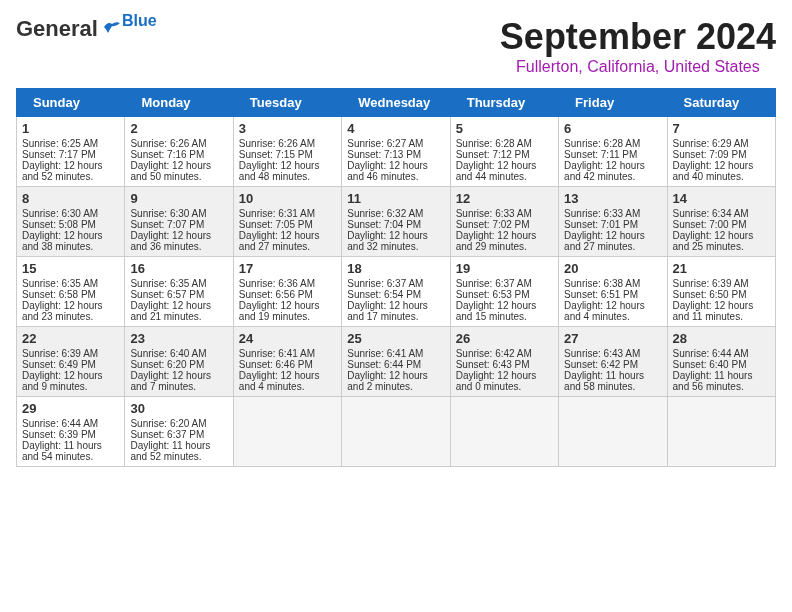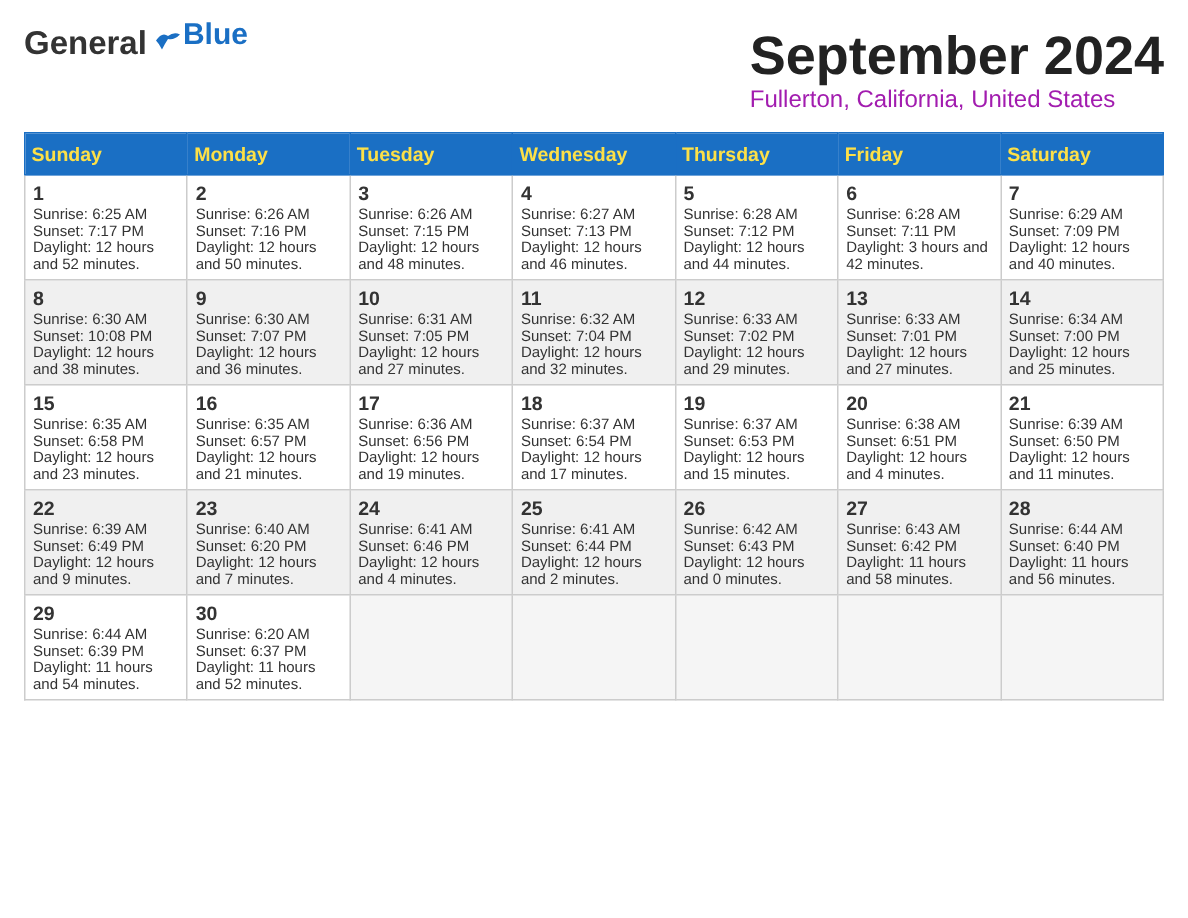--- a/index.html
+++ b/index.html
@@ -20,43 +20,43 @@
       display: flex;
       flex-direction: row;
       align-items: flex-start;
     }
     .logo-row {
       display: flex;
       align-items: center;
       gap: 2px;
     }
     .title-block {
-      text-align: left;
+      text-align: center;
     }
     .title-block h1 {
       font-size: 36px;
       font-weight: bold;
       color: #222;
     }
     .title-block h2 {
       font-size: 16px;
       font-weight: normal;
       color: #a21caf;
     }
     .calendar {
       width: 100%;
       border-collapse: collapse;
       border: 1px solid #ccc;
     }
     .calendar th {
       background-color: #1a6fc4;
-      color: #fde047;
+      color: #ffffff;
       font-size: 13px;
       font-weight: bold;
-      padding: 6px 4px;
+      padding: 6px 16px;
       text-align: left;
       border: 1px solid #1a6fc4;
     }
     .calendar td {
       vertical-align: top;
       padding: 4px 5px;
       font-size: 10px;
       color: #333;
       border: 1px solid #ccc;
       background: #fff;
@@ -80,21 +80,21 @@
 <body>
 
 <div class="header">
   <div class="logo">
     <div class="logo-row">
       <span style="font-size:22px;font-weight:bold;color:#333;">General</span>
       <svg width="20" height="16" viewBox="0 0 20 16" style="margin-left:2px;margin-top:-4px;">
         <path d="M2,8 Q6,2 10,5 Q14,2 18,4 Q14,8 10,7 Q8,10 6,14 Q4,10 2,8Z" fill="#1a6fc4"></path>
       </svg>
     </div>
-    <span style="font-size:20px;font-weight:bold;color:#1a6fc4;margin-top:-4px;">Blue</span>
+    <span style="font-size:16px;font-weight:bold;color:#1a6fc4;margin-top:-4px;">Blue</span>
   </div>
   <div class="title-block">
     <h1>September 2024</h1>
     <h2>Fullerton, California, United States</h2>
   </div>
 </div>
 
 <table class="calendar">
   <thead>
     <tr>
@@ -107,25 +107,25 @@
       <th>Saturday</th>
     </tr>
   </thead>
   <tbody id="calendar-body">
   <tr>
         <td><span class="day-num">1</span><span>Sunrise: 6:25 AM</span><br><span>Sunset: 7:17 PM</span><br><span>Daylight: 12 hours and 52 minutes.</span></td>
         <td><span class="day-num">2</span><span>Sunrise: 6:26 AM</span><br><span>Sunset: 7:16 PM</span><br><span>Daylight: 12 hours and 50 minutes.</span></td>
         <td><span class="day-num">3</span><span>Sunrise: 6:26 AM</span><br><span>Sunset: 7:15 PM</span><br><span>Daylight: 12 hours and 48 minutes.</span></td>
         <td><span class="day-num">4</span><span>Sunrise: 6:27 AM</span><br><span>Sunset: 7:13 PM</span><br><span>Daylight: 12 hours and 46 minutes.</span></td>
         <td><span class="day-num">5</span><span>Sunrise: 6:28 AM</span><br><span>Sunset: 7:12 PM</span><br><span>Daylight: 12 hours and 44 minutes.</span></td>
-        <td><span class="day-num">6</span><span>Sunrise: 6:28 AM</span><br><span>Sunset: 7:11 PM</span><br><span>Daylight: 3 hours and 42 minutes.</span></td>
+        <td><span class="day-num">6</span><span>Sunrise: 6:28 AM</span><br><span>Sunset: 7:11 PM</span><br><span>Daylight: 12 hours and 42 minutes.</span></td>
         <td><span class="day-num">7</span><span>Sunrise: 6:29 AM</span><br><span>Sunset: 7:09 PM</span><br><span>Daylight: 12 hours and 40 minutes.</span></td>
       </tr>
       <tr class="row-shaded">
-        <td><span class="day-num">8</span><span>Sunrise: 6:30 AM</span><br><span>Sunset: 10:08 PM</span><br><span>Daylight: 12 hours and 38 minutes.</span></td>
+        <td><span class="day-num">8</span><span>Sunrise: 6:30 AM</span><br><span>Sunset: 5:08 PM</span><br><span>Daylight: 12 hours and 38 minutes.</span></td>
         <td><span class="day-num">9</span><span>Sunrise: 6:30 AM</span><br><span>Sunset: 7:07 PM</span><br><span>Daylight: 12 hours and 36 minutes.</span></td>
         <td><span class="day-num">10</span><span>Sunrise: 6:31 AM</span><br><span>Sunset: 7:05 PM</span><br><span>Daylight: 12 hours and 27 minutes.</span></td>
         <td><span class="day-num">11</span><span>Sunrise: 6:32 AM</span><br><span>Sunset: 7:04 PM</span><br><span>Daylight: 12 hours and 32 minutes.</span></td>
         <td><span class="day-num">12</span><span>Sunrise: 6:33 AM</span><br><span>Sunset: 7:02 PM</span><br><span>Daylight: 12 hours and 29 minutes.</span></td>
         <td><span class="day-num">13</span><span>Sunrise: 6:33 AM</span><br><span>Sunset: 7:01 PM</span><br><span>Daylight: 12 hours and 27 minutes.</span></td>
         <td><span class="day-num">14</span><span>Sunrise: 6:34 AM</span><br><span>Sunset: 7:00 PM</span><br><span>Daylight: 12 hours and 25 minutes.</span></td>
       </tr>
       <tr>
         <td><span class="day-num">15</span><span>Sunrise: 6:35 AM</span><br><span>Sunset: 6:58 PM</span><br><span>Daylight: 12 hours and 23 minutes.</span></td>
         <td><span class="day-num">16</span><span>Sunrise: 6:35 AM</span><br><span>Sunset: 6:57 PM</span><br><span>Daylight: 12 hours and 21 minutes.</span></td>

